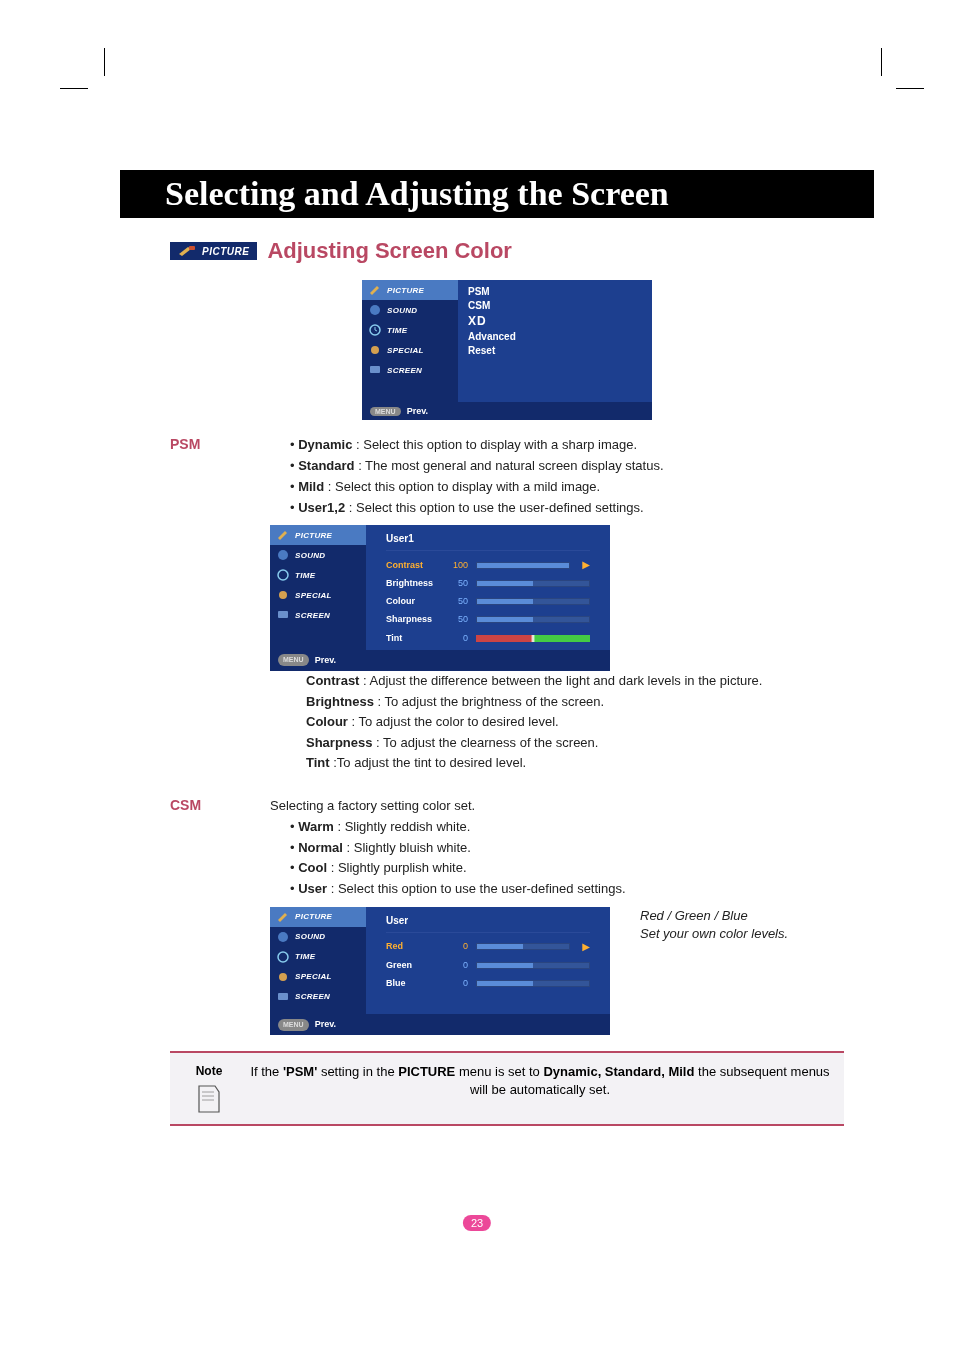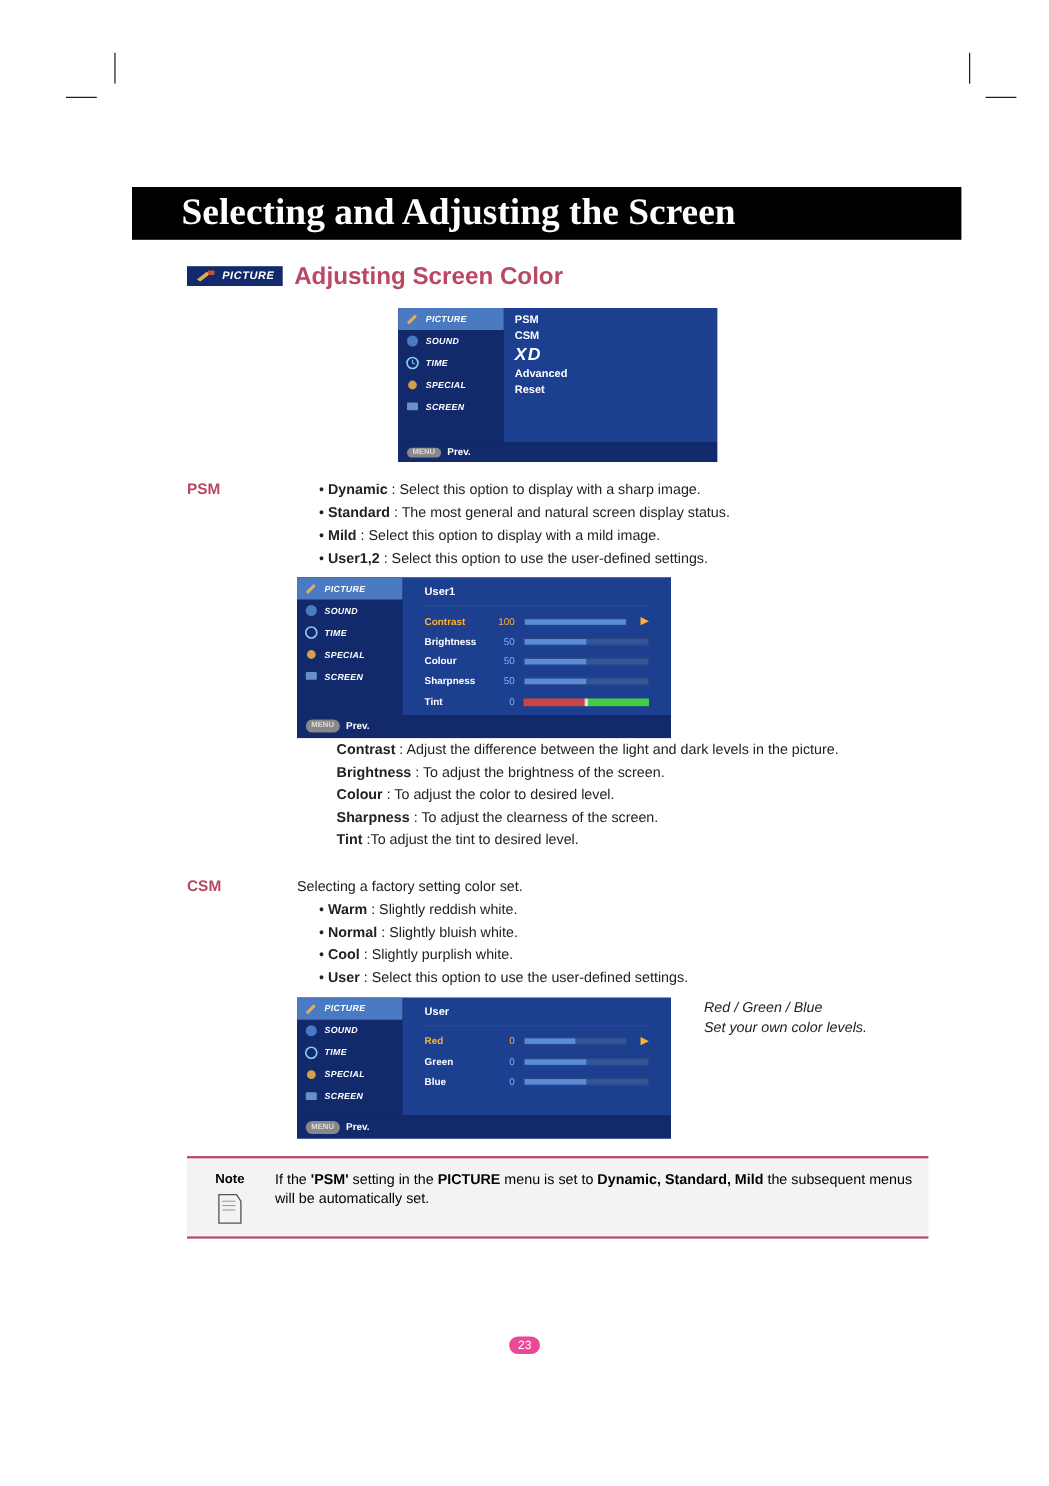--- a/index.html
+++ b/index.html
@@ -101,21 +101,21 @@
   .osd-tab .tab-icon { width: 14px; height: 14px; }
   .osd-right {
     flex: 1;
     background: #1d3f8f;
     padding: 6px 10px;
     display: flex;
     flex-direction: column;
     gap: 3px;
   }
   .osd-item { font-size: 10px; font-weight: bold; }
-  .osd-item.xd { font-size: 16px; letter-spacing: 1px; font-style: italic; }
+  .osd-item.xd { font-size: 12px; letter-spacing: 1px; }
   .osd-footer {
     display: flex;
     align-items: center;
     gap: 6px;
     padding: 4px 8px;
     background: #122a6b;
     font-size: 9px;
     font-weight: bold;
   }
   .menu-pill {
@@ -166,20 +166,21 @@
     background: #f3f2f5;
     border-top: 2px solid #b94863;
     border-bottom: 2px solid #b94863;
     padding: 10px 14px;
     display: flex;
     gap: 16px;
     align-items: flex-start;
     margin-top: 16px;
     font-size: 13px;
     line-height: 1.4;
+    text-align: center;
   }
   .note-left { display: flex; flex-direction: column; align-items: center; gap: 4px; width: 50px; flex-shrink: 0; }
   .note-label { font-weight: bold; font-size: 12px; }
   .doc-icon { width: 28px; height: 30px; }
   
   .page-num-pill {
     position: absolute;
     left: 50%;
     bottom: 120px;
     transform: translateX(-50%);

